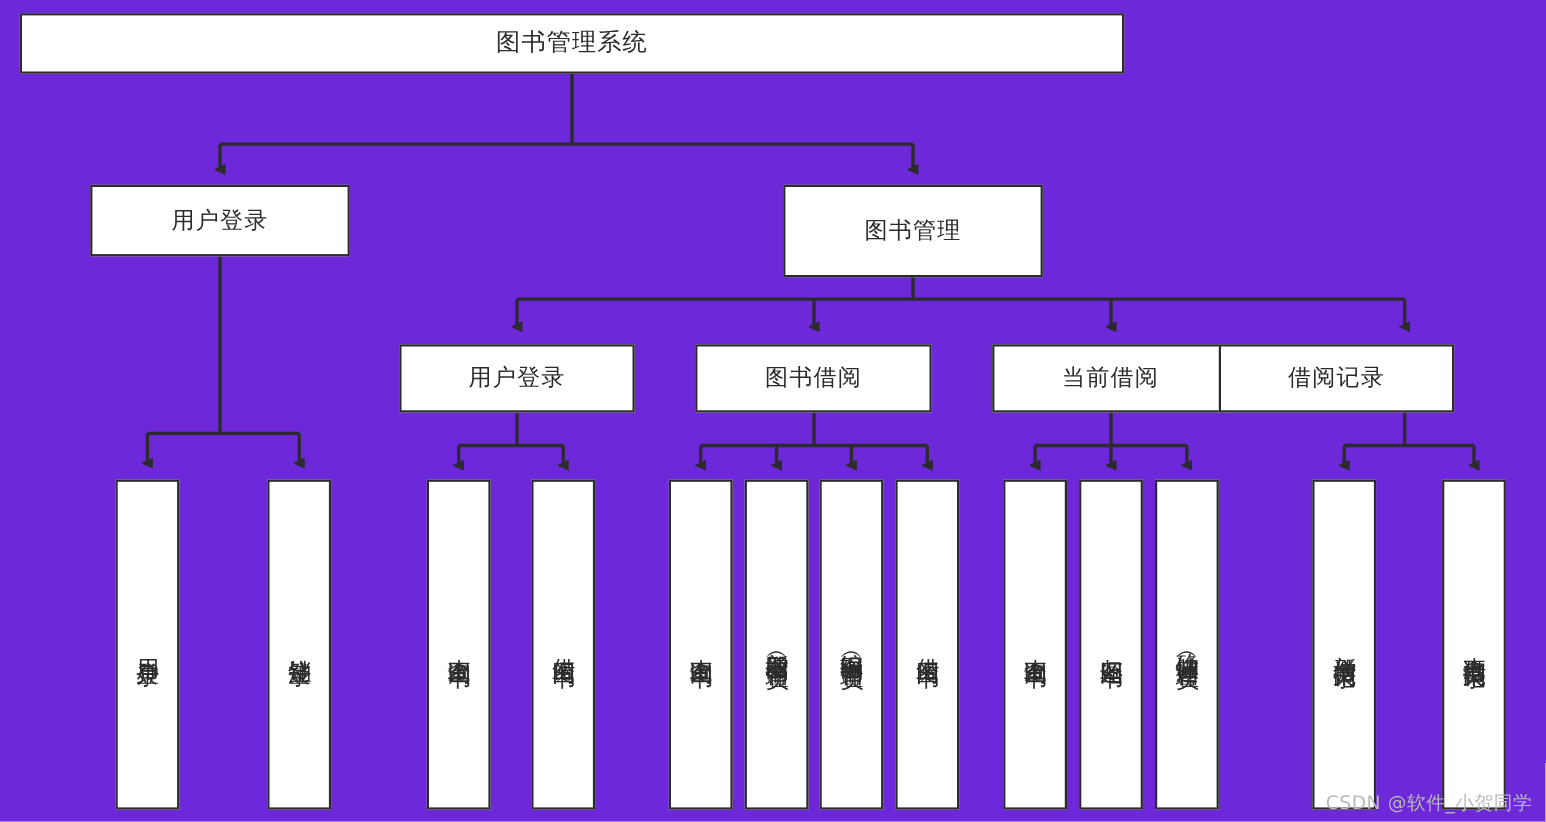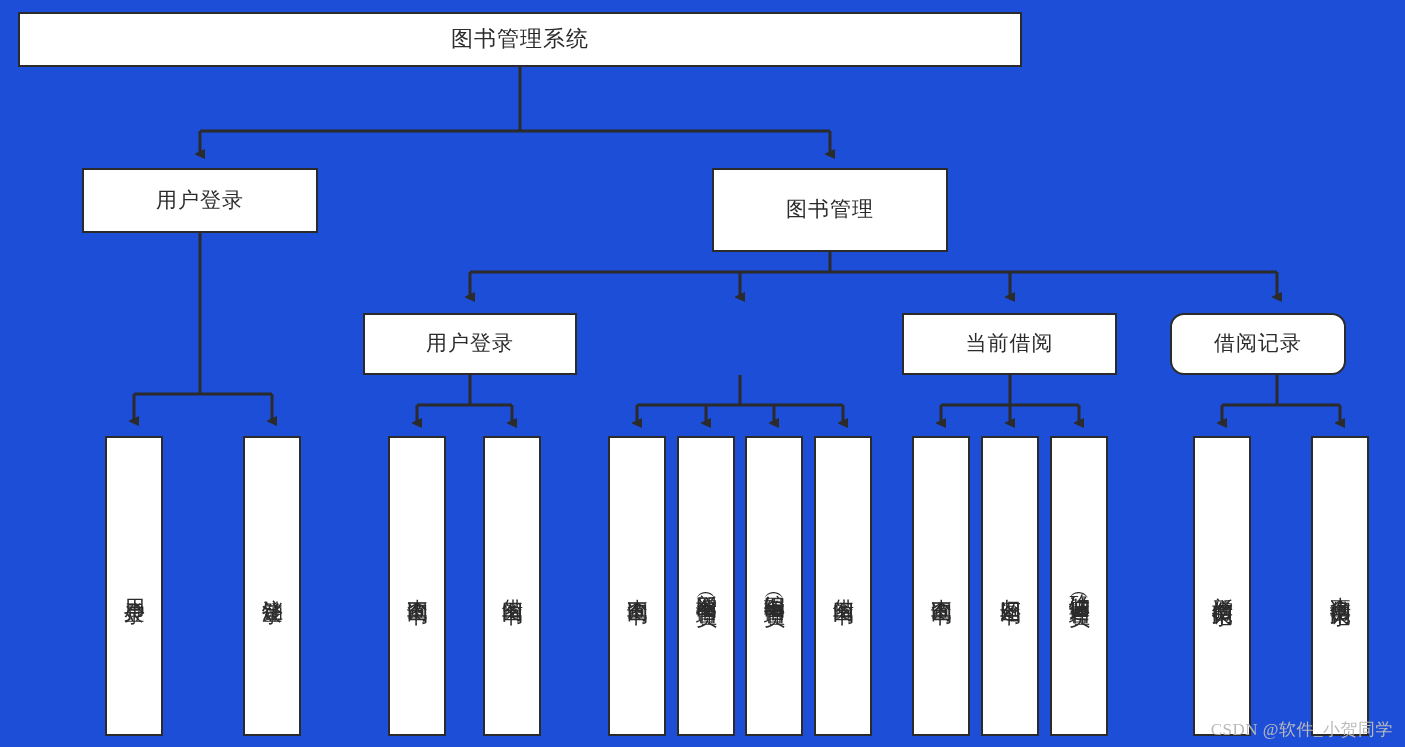--- a/index.html
+++ b/index.html
@@ -8,21 +8,21 @@
     padding: 0;
     background: #ffffff;
   }
   body {
     font-family: "DejaVu Sans", "Liberation Sans", sans-serif;
   }
   #canvas {
     position: relative;
     width: 1405px;
     height: 747px;
-    background: #1d4ed8;
+    background: #6d28d9;
     overflow: hidden;
   }
   #wires {
     position: absolute;
     left: 0;
     top: 0;
     width: 1405px;
     height: 747px;
     pointer-events: none;
   }
@@ -58,21 +58,20 @@
     color: #2b2b2b;
   }
   .watermark {
     position: absolute;
     right: 12px;
     bottom: 6px;
     font-size: 17px;
     color: #b9b9b9;
     letter-spacing: 0.5px;
     white-space: nowrap;
-    font-family: Liberation Serif, serif;
   }
 </style>
 </head>
 <body>
 
 <div id="canvas">
 
   <svg id="wires" viewBox="0 0 1405 747">
     <defs>
       <marker id="arrow" markerWidth="10" markerHeight="10" refX="5" refY="5" orient="auto" markerUnits="userSpaceOnUse">
@@ -123,22 +122,23 @@
       <path d="M 1340 405 L 1340 423" marker-end="url(#arrow)"></path>
     </g>
   </svg>
 
   <div class="node horiz root" style="left:18px; top:12px; width:1004px; height:55px;">图书管理系统</div>
 
   <div class="node horiz" style="left:82px; top:168px; width:236px; height:65px;">用户登录</div>
   <div class="node horiz" style="left:712px; top:168px; width:236px; height:84px;">图书管理</div>
 
   <div class="node horiz" style="left:363px; top:313px; width:214px; height:62px;">用户登录</div>
+  <div class="node horiz" style="left:632px; top:313px; width:215px; height:62px;">图书借阅</div>
   <div class="node horiz" style="left:902px; top:313px; width:215px; height:62px;">当前借阅</div>
-  <div class="node horiz" style="left:1170px; top:313px; width:176px; height:62px;border-radius:14px;">借阅记录</div>
+  <div class="node horiz" style="left:1108px; top:313px; width:214px; height:62px;">借阅记录</div>
 
   <div class="node leaf" style="left:105px; top:436px; width:58px; height:300px;">
     <span class="vtext">用户登录</span>
   </div>
   <div class="node leaf" style="left:243px; top:436px; width:58px; height:300px;">
     <span class="vtext">注销登录</span>
   </div>
 
   <div class="node leaf" style="left:388px; top:436px; width:58px; height:300px;">
     <span class="vtext">查询图书</span>

